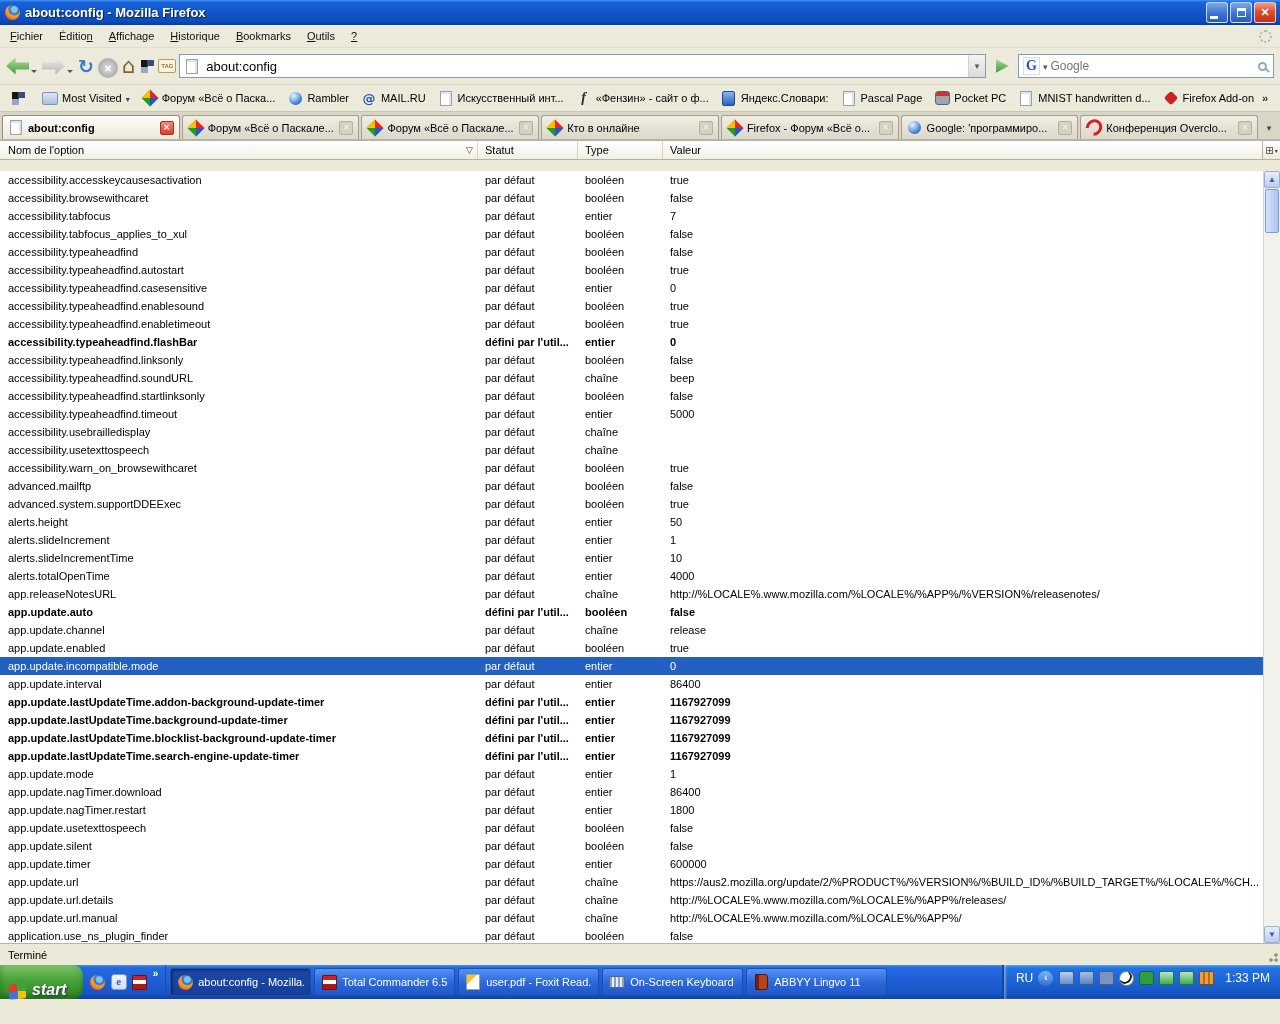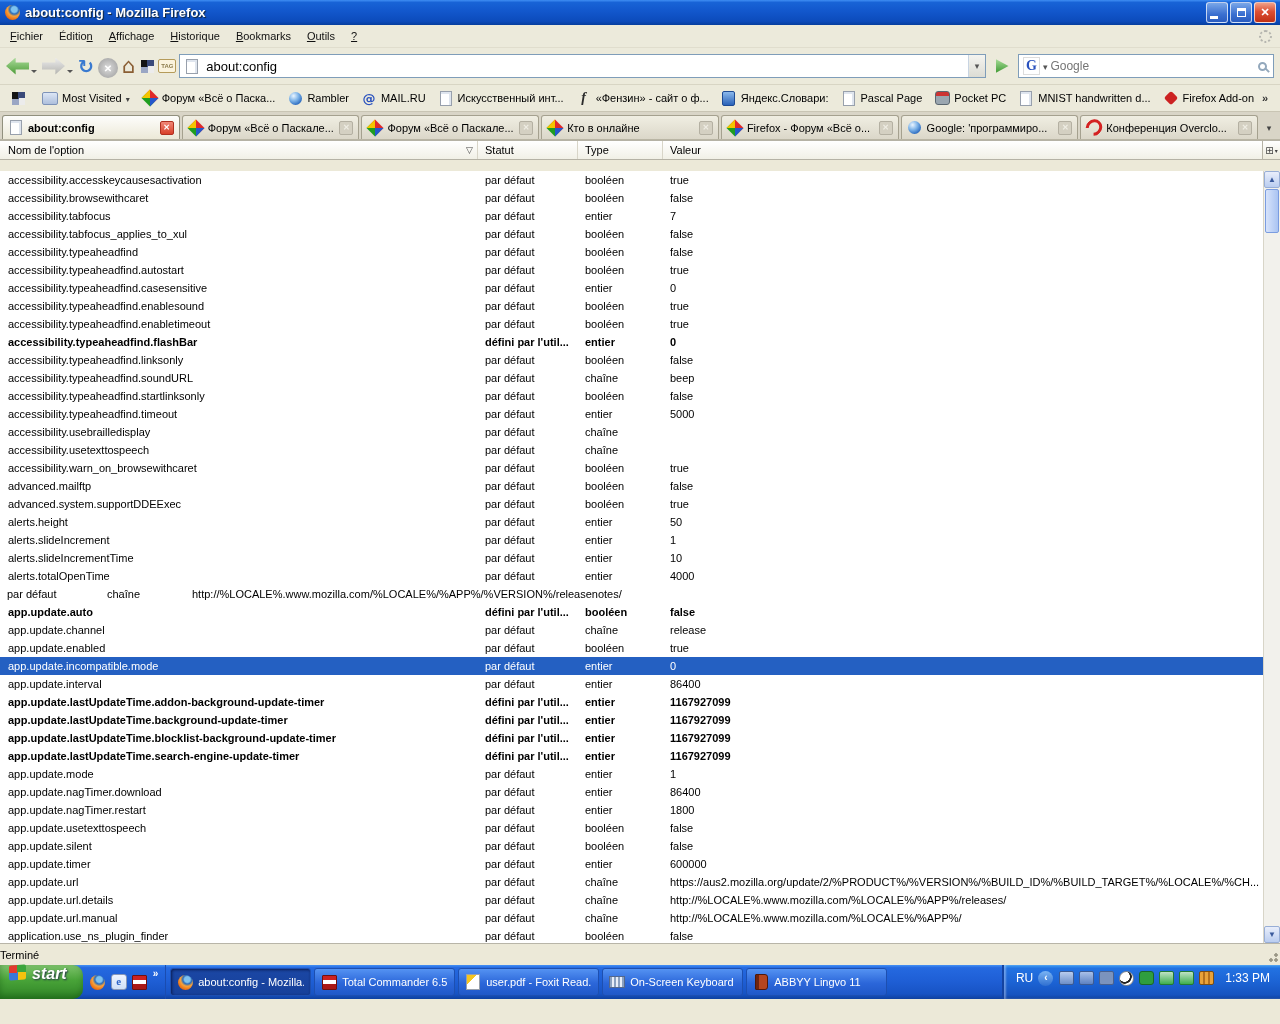--- a/index.html
+++ b/index.html
@@ -127,31 +127,31 @@
   
   .vscroll { width:17px; background:#f2f1ec; border-left:1px solid #d8d5c8; display:flex; flex-direction:column; }
   .sc-btn { height:17px; background:linear-gradient(#e9eefb,#bacdf0); border:1px solid #98aed6;
     border-radius:2px; display:flex; align-items:center; justify-content:center; color:#3a5a9c; font-size:8px; }
   .sc-thumb { height:44px; margin:1px 1px; background:linear-gradient(90deg,#d7e3fb,#aac4f2);
     border:1px solid #7a9ce0; border-radius:2px; }
   .sc-track { flex:1; }
 
   
   .statusbar { height:22px; background:#ece9d8; border-top:1px solid #b8b5a8; display:flex; align-items:center;
-    position:relative; }
+    padding-left:8px; position:relative; }
   .grip { position:absolute; right:2px; bottom:3px; width:12px; height:12px;
     background:
       radial-gradient(circle at 10px 10px,#9a9786 1.5px,transparent 2px),
       radial-gradient(circle at 5px 10px,#9a9786 1.5px,transparent 2px),
       radial-gradient(circle at 10px 5px,#9a9786 1.5px,transparent 2px); }
 
   
   .taskbar { height:34px; display:flex; align-items:stretch;
     background:linear-gradient(to bottom,#4591f5 0%,#2569e0 8%,#1f5fd6 45%,#1753c4 85%,#0f419f 100%); }
-  .start-btn { display:flex; align-items:flex-start; gap:6px; padding:0 16px 0 9px; border-radius:0 10px 10px 0;
+  .start-btn { display:flex; align-items:flex-end; gap:6px; padding:0 16px 0 9px; border-radius:0 10px 10px 0;
     background:linear-gradient(#7ec36c,#48a338 45%,#2f8326); box-shadow:inset 0 -3px 6px rgba(0,60,0,.35);
     color:#fff; font:bold italic 16px "Liberation Sans",sans-serif; text-shadow:1px 1px 2px #234; }
   .start-flag { width:17px; height:15px; border-radius:2px; transform:skewY(-4deg);
     background:conic-gradient(#3ba53b 0 25%,#f4c20d 0 50%,#3b77d8 0 75%,#e23a2e 0); }
   .quicklaunch { display:flex; align-items:center; gap:5px; padding:0 7px; border-right:1px solid #1a4cb0; }
   .ql-overflow { color:#fff; font-weight:bold; font-size:10px; align-self:flex-start; padding-top:3px; }
   .task-buttons { display:flex; align-items:center; gap:3px; padding:0 4px; flex:1; overflow:hidden; }
   .task-btn { width:141px; height:28px; border-radius:3px; border:1px solid #1d4fb0; color:#fff;
     background:linear-gradient(#5492f2,#2b66d9 55%,#2058c8); display:flex; align-items:center; gap:5px;
     padding:0 6px; }
@@ -597,20 +597,21 @@
   </div>
 
   <div class="trow">
     <span class="c-name">alerts.totalOpenTime</span>
     <span class="c-status">par défaut</span>
     <span class="c-type">entier</span>
     <span class="c-value">4000</span>
   </div>
 
   <div class="trow">
+    <span class="c-name">app.releaseNotesURL</span>
     <span class="c-status">par défaut</span>
     <span class="c-type">chaîne</span>
     <span class="c-value">http://%LOCALE%.www.mozilla.com/%LOCALE%/%APP%/%VERSION%/releasenotes/</span>
   </div>
 
   <div class="trow user-set">
     <span class="c-name">app.update.auto</span>
     <span class="c-status">défini par l'util...</span>
     <span class="c-type">booléen</span>
     <span class="c-value">false</span>

